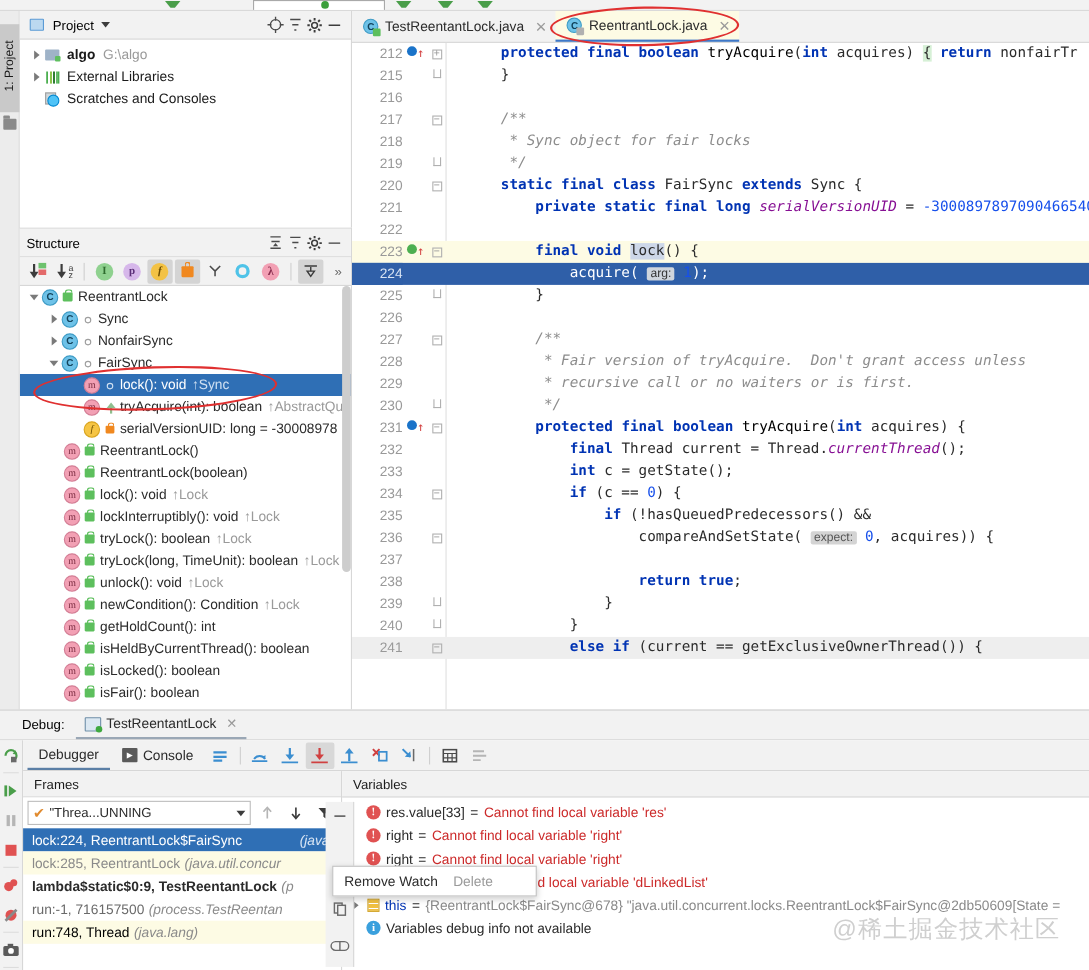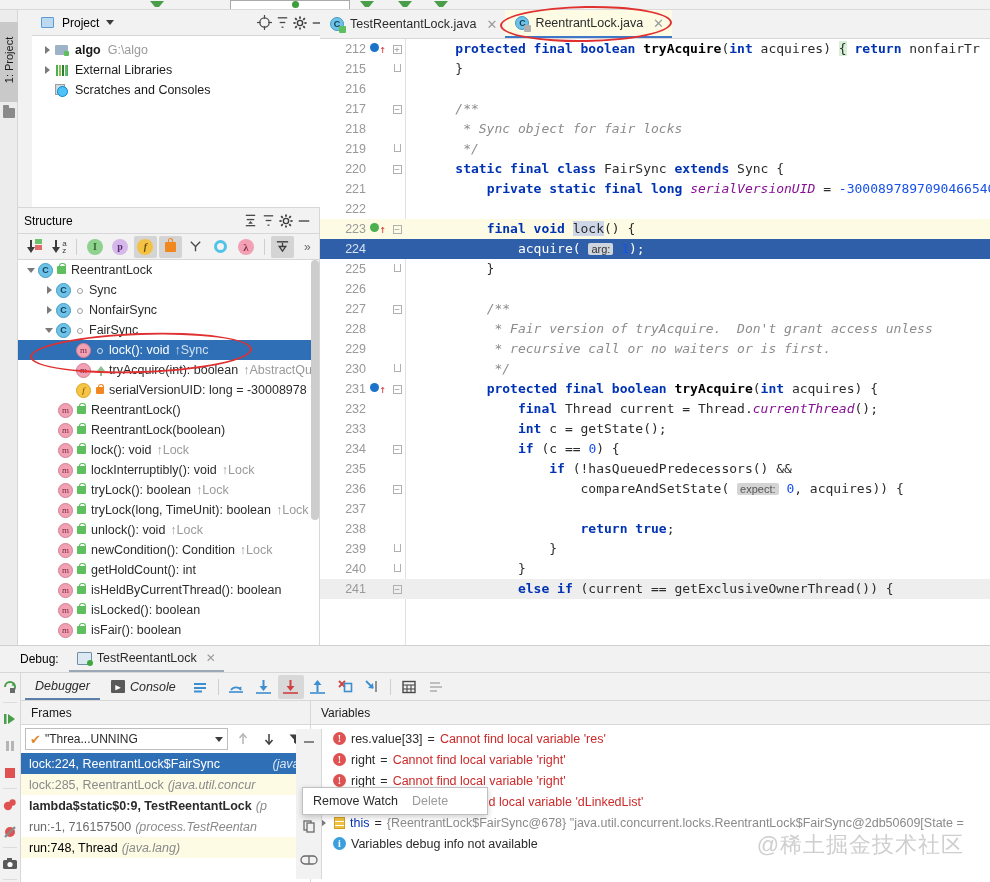--- a/index.html
+++ b/index.html
@@ -29,21 +29,21 @@
     display:block; white-space:nowrap;
     transform: rotate(-90deg) translate(-78px, 0);
     transform-origin: left top;
     font-size:11px; color:#1a1a1a; width:80px; text-align:center;
     padding-top:3px;
   }
   .vtab-folder { position:absolute; left:3px; top:98px; width:12px; height:10px; background:#8a8a8a; border-radius:1px; }
   .vtab-folder:before { content:""; position:absolute; left:0; top:-3px; width:6px; height:3px; background:#8a8a8a; border-radius:1px 1px 0 0;}
 
   
-  .project-panel { position:absolute; left:32px; top:10px; width:302px; height:197px; background:#fff; border-right:1px solid #d7d7d7; }
+  .project-panel { position:absolute; left:18px; top:10px; width:302px; height:197px; background:#fff; border-right:1px solid #d7d7d7; }
   .panel-head { height:26px; background:#f2f2f2; border-bottom:1px solid #d7d7d7; display:flex; align-items:center; padding:0 6px; }
   .panel-head .title { font-size:12px; color:#000; margin-left:6px; }
   .panel-head .spacer { flex:1; }
   .ph-icon { width:18px; height:18px; display:inline-flex; align-items:center; justify-content:center; cursor:default; }
   .sq-icon { width:13px; height:11px; border:1.5px solid #5b9bd5; background:#bcd9f0; border-radius:1px; }
   .caret-dn { width:0;height:0;border-left:4px solid transparent;border-right:4px solid transparent;border-top:5px solid #3c3c3c; margin-left:7px;}
 
   .tree { padding:4px 0 0 0; font-size:12.5px; color:#1a1a1a; }
   .trow { display:flex; align-items:center; height:20px; padding-left:8px; white-space:nowrap; }
   .tw { width:14px; display:inline-flex; justify-content:center; align-items:center; }
@@ -115,21 +115,21 @@
   .cline .code { position:absolute; left:104px; }
   .cline.cur { background:#fdfbe4; }
   .cline.sel { background:#2f5fa8; }
   .cline.sel .ln { color:#d8e4f4; background:#2f5fa8;}
   .cline.sel .code { color:#fff; }
   .cline.gray { background:#eeeeee; }
   .kw { color:#0033b3; font-weight:bold; }
   .cm { color:#8c8c8c; font-style:italic; }
   .num { color:#1750eb; }
   .fld { color:#871094; font-style:italic; }
-  .mth { color:#000;font-weight:bold; }
+  .mth { color:#000; }
   .hl-brace { background:#d6f0d6; }
   .hl-id { background:#cdd7e8; }
   .hint { background:#d4d4d4; color:#555; font-size:11px; border-radius:2px; padding:0 3px; font-family:"Liberation Sans",sans-serif;}
   .cline.sel .hint { background:#cfd5dd; color:#333; }
   .gbulb { display:inline-block;width:9px;height:9px;border-radius:50%;background:#4caf50;vertical-align:1px;}
   .gbulb.blue { background:#1a73c9; }
   .gup { display:inline-block; color:#d34040; font-size:11px; margin-left:0px;}
 
   
   .debug { position:absolute; left:0; top:645px; width:990px; height:237px; background:#f2f2f2; border-top:1px solid #d0d0d0; }
@@ -139,21 +139,21 @@
   .runico{width:14px;height:12px;position:relative;flex:none;}
   .runico:before{content:"";position:absolute;left:0;top:0;width:13px;height:11px;border:1.5px solid #6f8fa8;background:#dce8f2;border-radius:1px;}
   .runico:after{content:"";position:absolute;right:-2px;bottom:-2px;width:6px;height:6px;border-radius:50%;background:#3fa93f;}
 
   .dbg-left { position:absolute; left:0; top:27px; width:20px; bottom:0; background:#f2f2f2; }
   .dlbtn { width:20px;height:27px; display:flex; align-items:center; justify-content:center; }
   .dsep { height:1px; background:#dcdcdc; margin:2px 3px; }
 
   .dbg-body { position:absolute; left:20px; top:27px; right:0; bottom:0; background:#fff; border-left:1px solid #d7d7d7;}
   .dbg-toolbar { height:28px; background:#f2f2f2; border-bottom:1px solid #d7d7d7; display:flex; align-items:center; padding-left:4px; gap:1px; }
-  .dtab { padding:0 10px; height:27px; display:flex; align-items:center; font-size:12.5px; gap:5px;font-style:italic;}
+  .dtab { padding:0 10px; height:27px; display:flex; align-items:center; font-size:12.5px; gap:5px;}
   .dtab.active { border-bottom:2px solid #5b7fa6; }
   .consico{width:14px;height:13px;background:#5a5a5a;color:#fff;font-size:9px;display:flex;align-items:center;justify-content:center;border-radius:1px;flex:none;font-family:"DejaVu Sans Mono",monospace;}
   .dbtn { width:26px;height:24px;display:inline-flex;align-items:center;justify-content:center;border-radius:2px;}
   .dbtn.on { background:#d8d8d8; }
 
   .cols { position:absolute; left:0; top:28px; right:0; bottom:0; display:flex; }
   .frames-col { width:290px; border-right:1px solid #d7d7d7; position:relative; }
   .vars-col { flex:1; position:relative; }
   .col-head { height:24px; background:#f2f2f2; border-bottom:1px solid #d7d7d7; display:flex; align-items:center; padding-left:10px; font-size:12px; color:#1a1a1a;}
   .frames-ctrl { height:28px; display:flex; align-items:center; padding:0 4px; gap:4px; background:#fff;}

